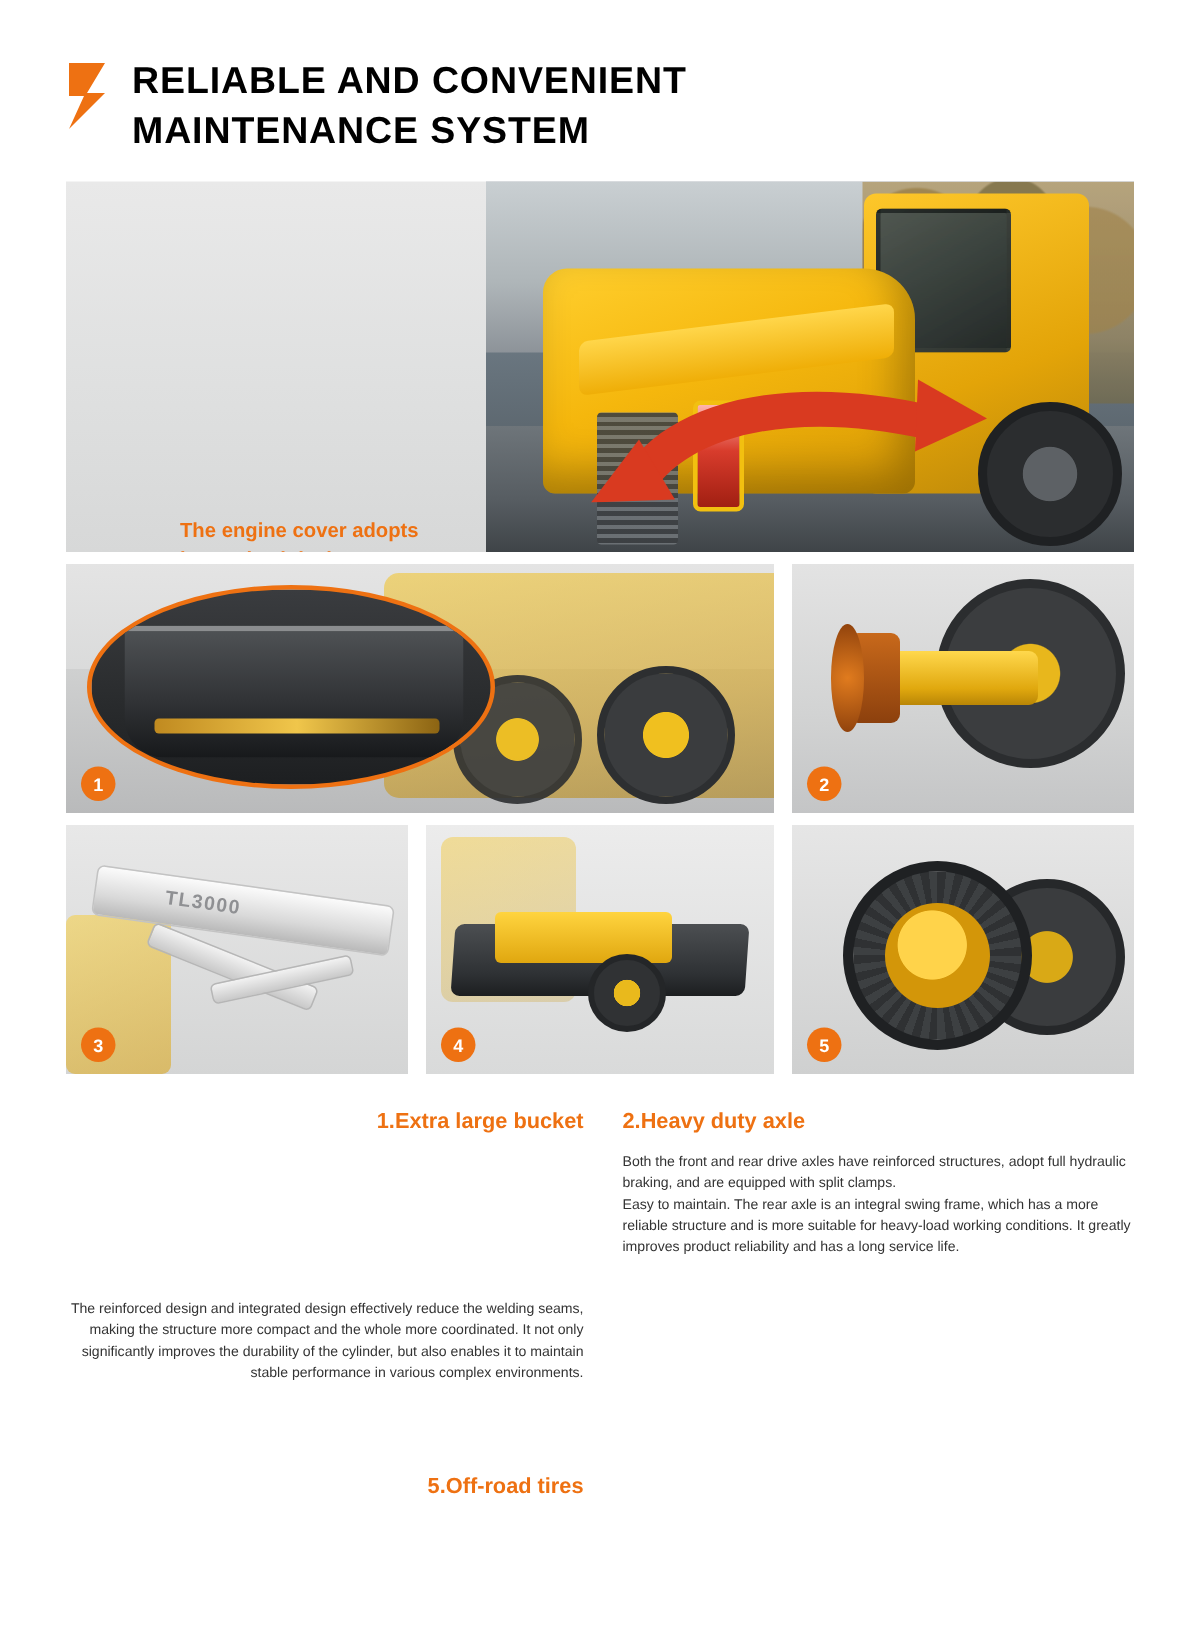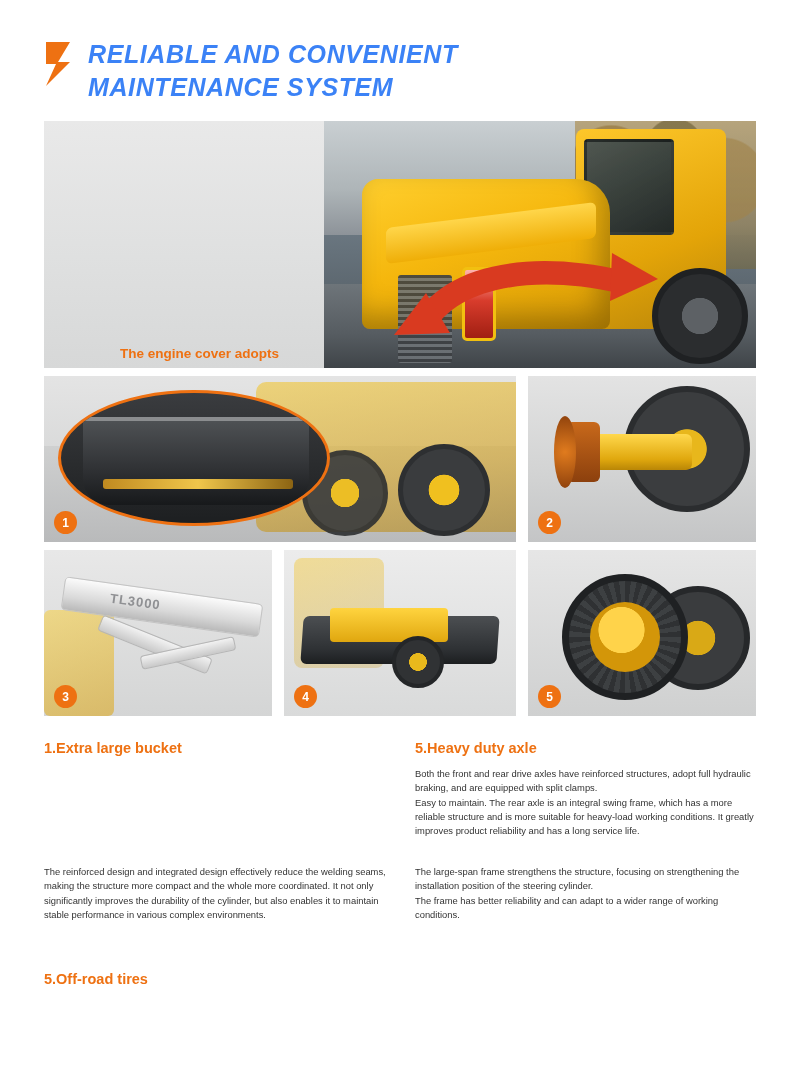--- a/index.html
+++ b/index.html
@@ -30,25 +30,24 @@
     flex: 0 0 auto;
     position: relative;
     margin-top: 2px;
   }
   .header-mark svg { display: block; }
   .header-title {
     font-size: 25px;
     font-weight: bold;
     letter-spacing: 0.6px;
     line-height: 1.32;
-    color: #3b82f6;
+    color: #000000;
     text-transform: uppercase;
     white-space: pre-line;
     padding-top: 2px;
-    font-style: italic;
   }
 
   
   .hero {
     position: absolute;
     left: 44px; top: 121px;
     width: 712px; height: 247px;
     overflow: hidden;
     background: linear-gradient(180deg, #e9e9e9 0%, #dfe0e0 55%, #d7d8d8 100%);
   }
@@ -326,25 +325,25 @@
     font-size: 14.5px;
     font-weight: bold;
     margin-bottom: 11px;
   }
   .f-body {
     color: #333333;
     font-size: 9.4px;
     line-height: 1.52;
     white-space: pre-line;
   }
-  .col-left { left: 0; width: 345px; }
+  .col-left { left: 0; width: 345px; text-align: right; }
   .col-right { left: 371px; width: 345px; }
   .row1 { top: 0; }
   .row2 { top: 125px; }
-  .row3 { top: 231px; }
+  .row3 { top: 243px; }
 </style>
 </head>
 <body>
 
 <div class="page">
 
   <div class="header">
     <div class="header-mark">
       <svg width="30" height="52" viewBox="0 0 30 52">
         <path d="M2 4 L26 4 L14 24 L26 24 L2 48 L12 26 L2 26 Z" fill="#ee7112"></path>
@@ -433,32 +432,30 @@
     <div class="badge">5</div>
   </div>
 
   <div class="features">
 
     <div class="f-col col-left row1">
       <div class="f-title">1.Extra large bucket</div>
     </div>
 
     <div class="f-col col-right row1">
-      <div class="f-title">5.Heavy duty axle</div>
+      <div class="f-title">2.Heavy duty axle</div>
       <div class="f-body">Both the front and rear drive axles have reinforced structures, adopt full hydraulic braking, and are equipped with split clamps.
 Easy to maintain. The rear axle is an integral swing frame, which has a more reliable structure and is more suitable for heavy-load working conditions. It greatly improves product reliability and has a long service life.</div>
     </div>
 
     <div class="f-col col-left row2">
       <div class="f-body">The reinforced design and integrated design effectively reduce the welding seams, making the structure more compact and the whole more coordinated. It not only significantly improves the durability of the cylinder, but also enables it to maintain stable performance in various complex environments.</div>
     </div>
 
     <div class="f-col col-right row2">
-      <div class="f-body">The large-span frame strengthens the structure, focusing on strengthening the installation position of the steering cylinder.
-The frame has better reliability and can adapt to a wider range of working conditions.</div>
     </div>
 
     <div class="f-col col-left row3">
       <div class="f-title">5.Off-road tires</div>
     </div>
 
   </div>
 </div>
 
 </body></html>

